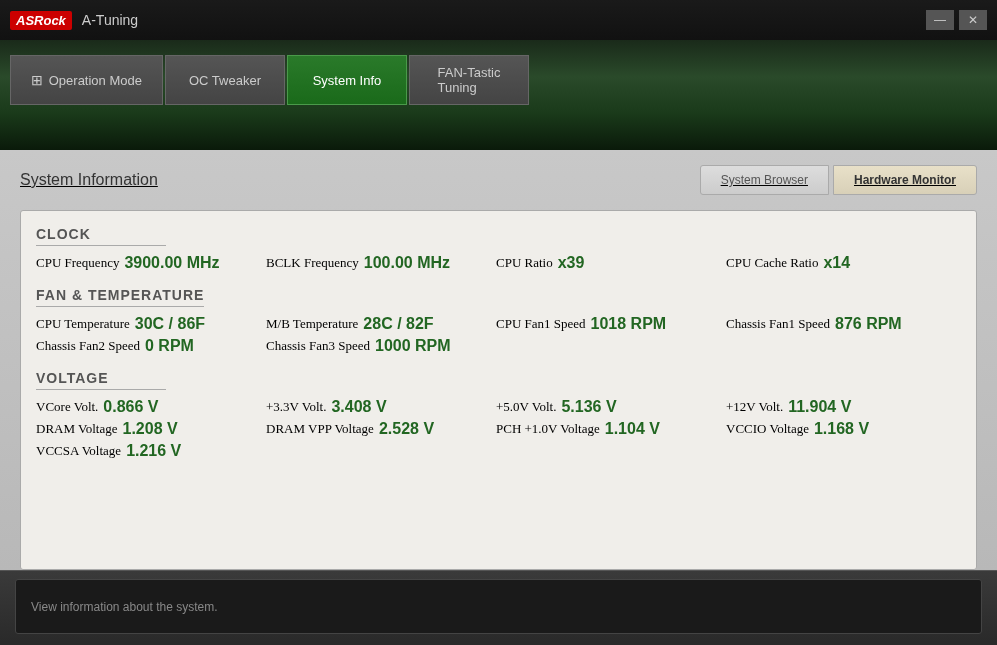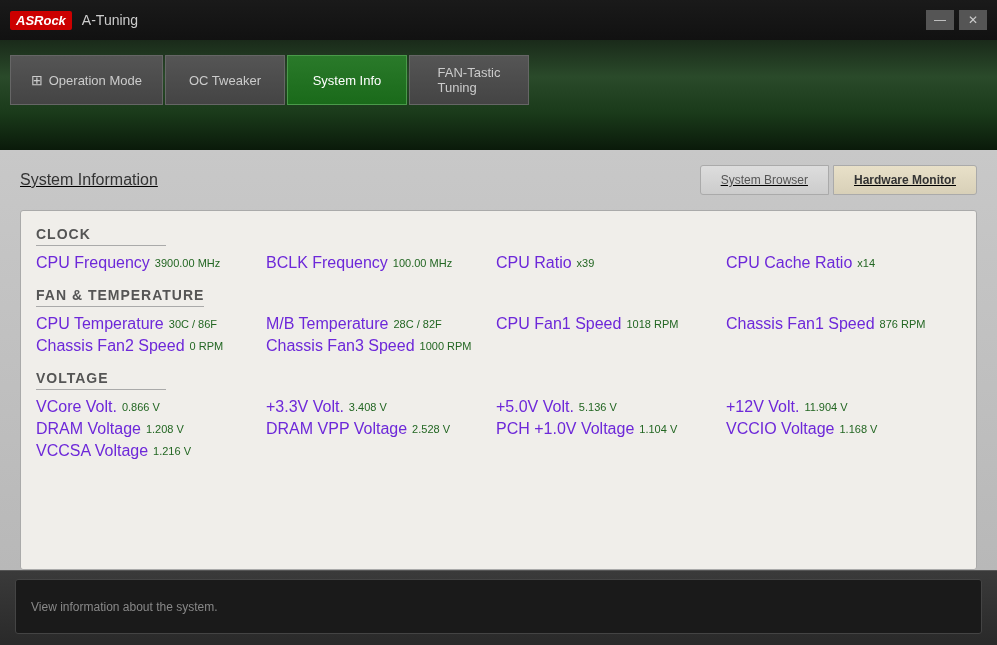--- a/index.html
+++ b/index.html
@@ -165,28 +165,29 @@
       margin-bottom: 4px;
       flex-wrap: nowrap;
     }
     .info-cell {
       display: flex;
       align-items: center;
       width: 230px;
       gap: 5px;
     }
     .info-label {
-      color: #6d28d9;
-      font-size: 16px;
+      color: #000000;
+      font-size: 13px;
       white-space: nowrap;
+      font-family: Liberation Serif, serif;
     }
     .info-value {
       color: #226622;
-      font-size: 11px;
-      font-weight: normal;
+      font-size: 16px;
+      font-weight: bold;
       white-space: nowrap;
     }
 
     
     .description-bar {
       background: linear-gradient(to bottom, #3a3a3a, #2a2a2a);
       padding: 8px 15px;
       border-top: 1px solid #555;
     }
     .description-title {

